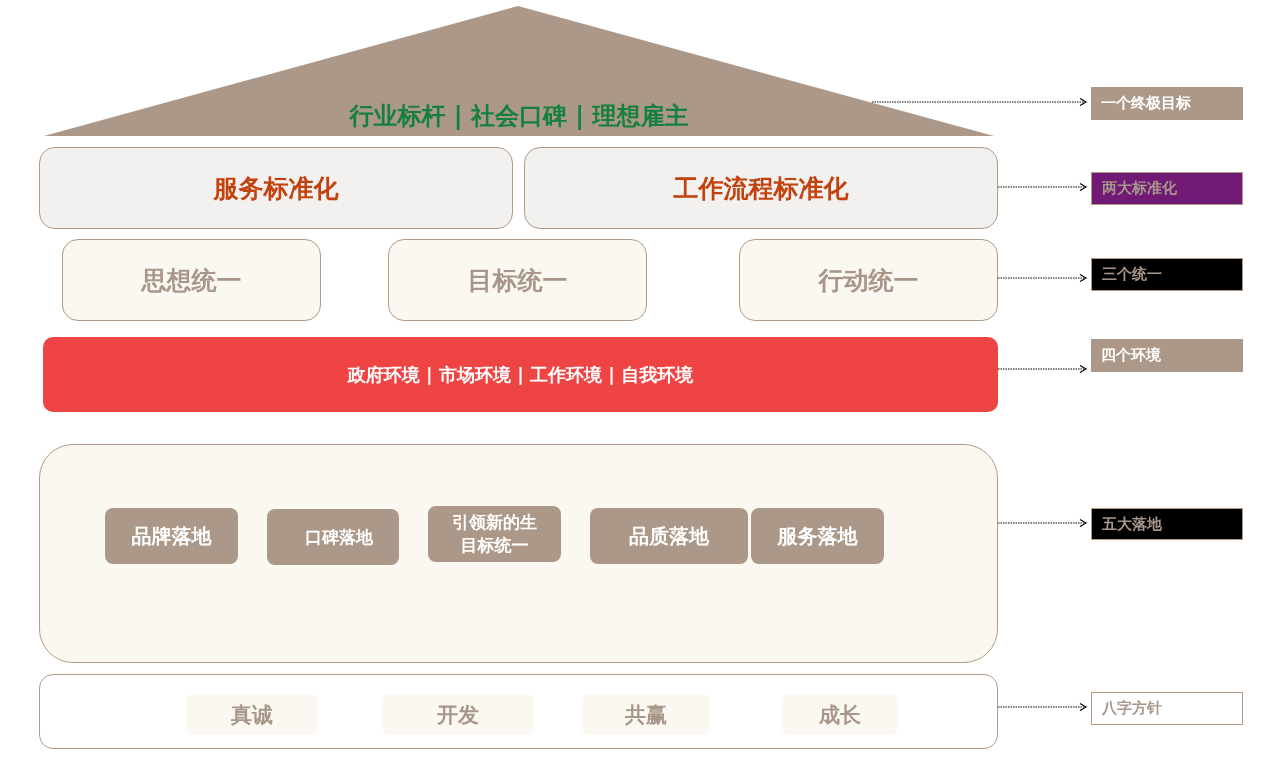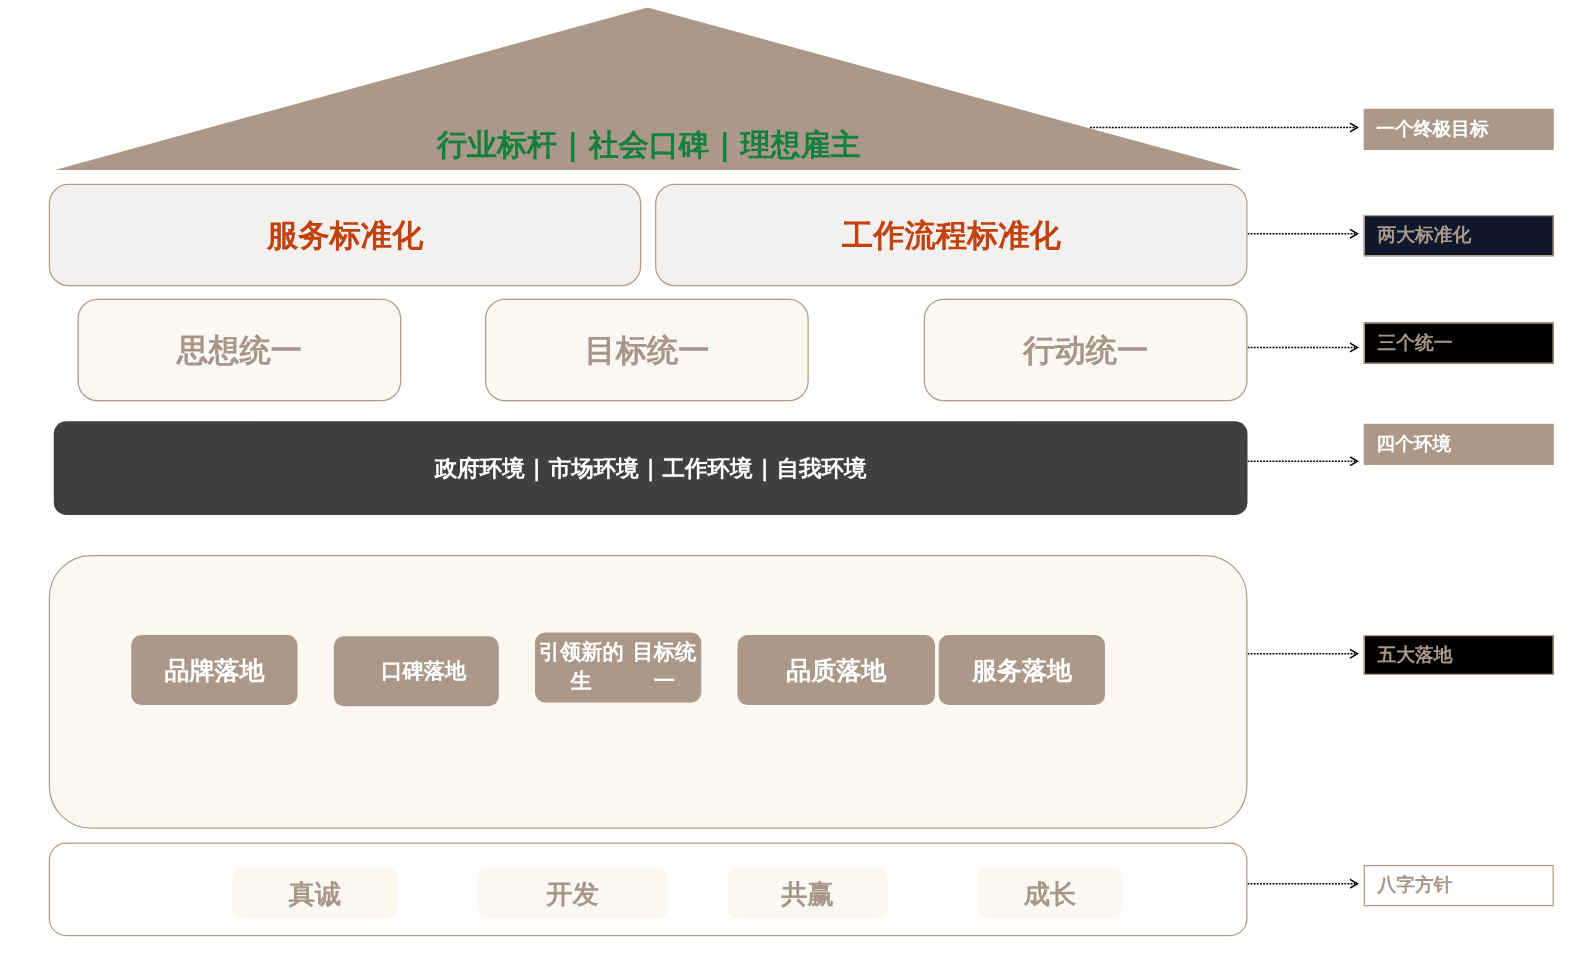--- a/index.html
+++ b/index.html
@@ -5,32 +5,32 @@
   html, body { margin:0; padding:0; background:#ffffff; }
   body { width:1269px; height:771px; position:relative; overflow:hidden;
          font-family:"DejaVu Sans", "Liberation Sans", sans-serif; font-weight:bold; }
   .abs { position:absolute; box-sizing:border-box; }
   .roof { left:44px; top:6px; width:950px; height:130px; }
   .roof-title { left:44px; top:84px; width:950px; text-align:center; color:#15803d; font-size:24px; letter-spacing:0px;margin-top:16px; }
   .std { top:147px; height:82px; background:#f3f1ef; border:1.5px solid #b39c87; border-radius:16px;
          display:flex; align-items:center; justify-content:center; color:#c2410c; font-size:25px; }
   .uni { top:239px; height:82px; background:#fbf8f2; border:1.5px solid #b39c87; border-radius:16px;
          display:flex; align-items:center; justify-content:center; color:#a8968a; font-size:25px; }
-  .env { left:43px; top:337px; width:955px; height:75px; background:#404040; border-radius:10px;
+  .env { left:43px; top:337px; width:955px; height:75px; background:#ef4444; border-radius:10px;
          display:flex; align-items:center; justify-content:center; color:#ffffff; font-size:18px; }
   .five-wrap { left:39px; top:444px; width:959px; height:219px; background:#fbf8f2; border:1.5px solid #b39c87; border-radius:34px; }
   .five { height:56px; background:#ab9888; border-radius:8px; color:#ffffff;
           display:flex; align-items:center; justify-content:center; text-align:center; font-size:20px; line-height:23px; }
   .five.small { font-size:17px; }
   .eight-wrap { left:39px; top:674px; width:959px; height:75px; background:#ffffff; border:1.5px solid #b39c87; border-radius:14px; }
   .eight { top:694px; height:41px; background:#fbf8f2; border-radius:8px; color:#a8968a;
            display:flex; align-items:center; justify-content:center; font-size:21px; }
   .label { left:1091px; width:152px; height:33px; display:flex; align-items:center; padding-left:10px; font-size:15px; }
   .label.filled { background:#ab9888; color:#ffffff; }
-  .label.outline { background:#0f172a; border:1.2px solid #b39c87; color:#a8968a; }
+  .label.outline { background:#701a75; border:1.2px solid #b39c87; color:#a8968a; }
   .label.outline.cream { background:#000000; }
   .conn { height:10px; }
   .conn svg { display:block; }
 </style>
 </head>
 <body>
 
 <svg class="abs roof" viewBox="0 0 950 130" preserveAspectRatio="none">
   <polygon points="0,130 474,0 950,130" fill="#ab9888"></polygon>
 </svg>
@@ -57,21 +57,21 @@
   <span>政府环境 | 市场环境 | 工作环境 | 自我环境</span>
 </div>
 
 <div class="abs five-wrap"></div>
 <div class="abs five" style="left:105px;top:508px;width:133px;">
   <span>品牌落地</span>
 </div>
 <div class="abs five small" style="left:267px;top:509px;width:132px;padding-left:12px;">
   <span>口碑落地</span>
 </div>
-<div class="abs five small" style="left:428px;top:506px;width:133px;flex-direction:row;">
+<div class="abs five small" style="left:428px;top:506px;width:133px;flex-direction:column;">
   <span>引领新的生</span>
   <span>目标统一</span>
 </div>
 <div class="abs five" style="left:590px;top:508px;width:158px;">
   <span>品质落地</span>
 </div>
 <div class="abs five" style="left:751px;top:508px;width:133px;">
   <span>服务落地</span>
 </div>
 

